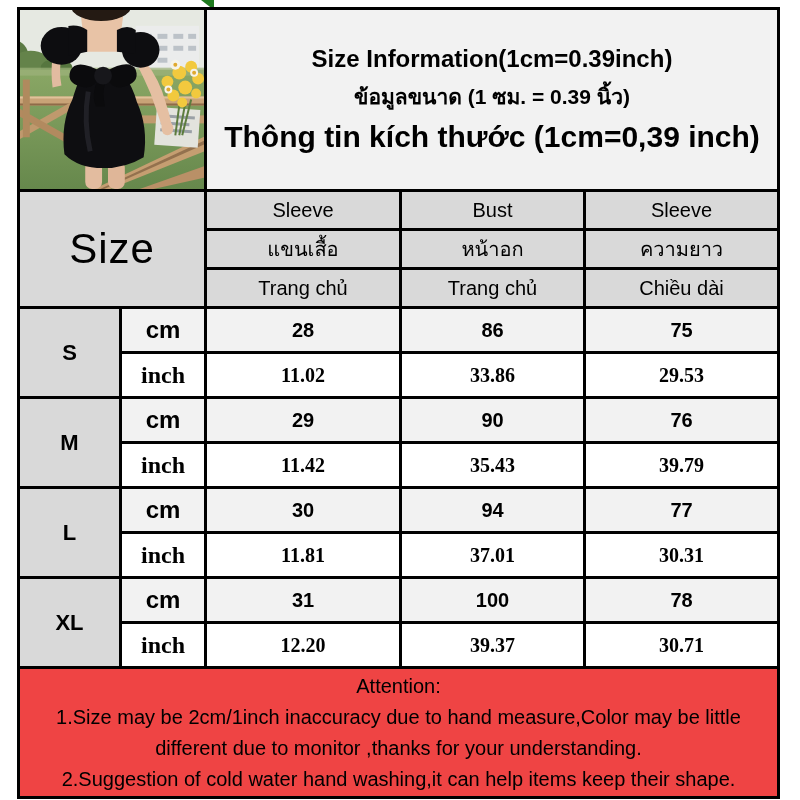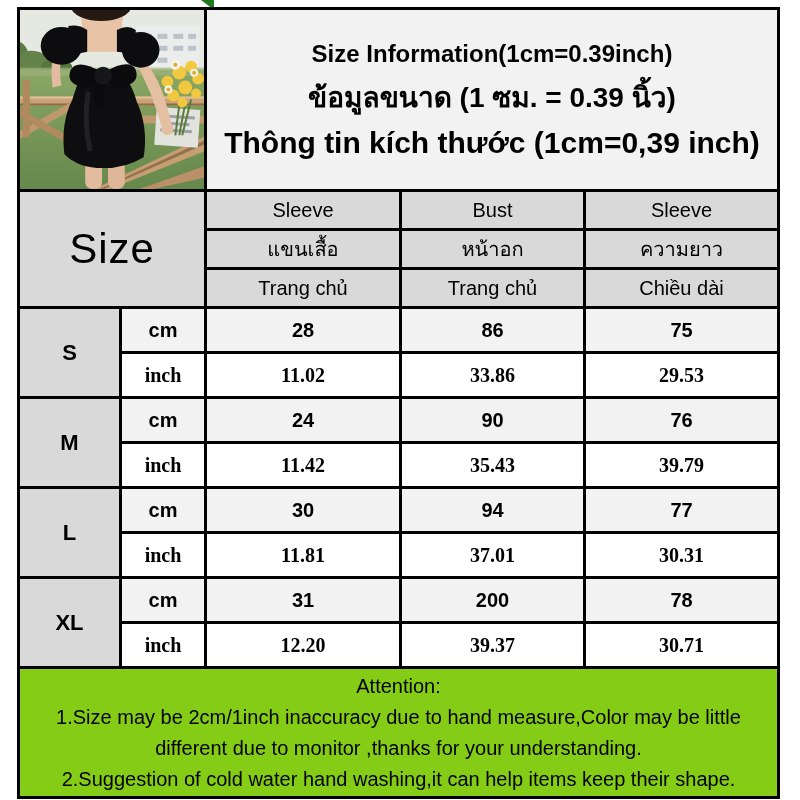--- a/index.html
+++ b/index.html
@@ -53,46 +53,46 @@
     width: 198px;
     height: 179px;
     margin-left: -11px;
     position: relative;
     z-index: 2;
   }
   .photo-wrap svg { display: block; width: 100%; height: 100%; }
 
   td.title-cell { background: #f2f2f2; }
   .title-line1 { font-size: 24px; font-weight: bold; margin: 5px 0; }
-  .title-line2 { font-size: 28px; font-weight: bold; margin: 7px 0; }
+  .title-line2 { font-size: 21px; font-weight: bold; margin: 7px 0; }
   .title-line3 { font-size: 30px; font-weight: bold; margin: 5px 0; }
 
   td.hdr-cell {
     background: #d9d9d9;
     font-weight: normal;
     font-size: 20px;
   }
   td.size-big-cell {
     background: #d9d9d9;
     font-weight: normal;
     font-size: 42px;
     letter-spacing: 1px;
   }
   td.size-letter-cell {
     background: #d9d9d9;
     font-weight: bold;
     font-size: 22px;
   }
-  td.unit-cell { font-weight: bold; font-size: 20px; }
+  td.unit-cell { font-weight: bold; font-size: 24px; }
   td.val-cell  { font-weight: bold; font-size: 20px; }
   .row-cm   { background: #f2f2f2; }
   .row-inch { background: #ffffff; font-family: Liberation Serif, serif; }
 
   td.attention-cell {
-    background: #84cc16;
+    background: #ef4444;
     text-align: left;
     vertical-align: top;
     padding: 4px 8px;
     font-size: 20px;
     line-height: 31px;
     font-weight: normal;
   }
 </style>
 </head>
 <body>
@@ -255,21 +255,21 @@
     <tr class="data-row">
       <td class="unit-cell row-inch">inch</td>
       <td class="val-cell row-inch">11.02</td>
       <td class="val-cell row-inch">33.86</td>
       <td class="val-cell row-inch">29.53</td>
     </tr>
 
     <tr class="data-row">
       <td rowspan="2" class="size-letter-cell">M</td>
       <td class="unit-cell row-cm">cm</td>
-      <td class="val-cell row-cm">24</td>
+      <td class="val-cell row-cm">29</td>
       <td class="val-cell row-cm">90</td>
       <td class="val-cell row-cm">76</td>
     </tr>
     <tr class="data-row">
       <td class="unit-cell row-inch">inch</td>
       <td class="val-cell row-inch">11.42</td>
       <td class="val-cell row-inch">35.43</td>
       <td class="val-cell row-inch">39.79</td>
     </tr>
 
@@ -284,21 +284,21 @@
       <td class="unit-cell row-inch">inch</td>
       <td class="val-cell row-inch">11.81</td>
       <td class="val-cell row-inch">37.01</td>
       <td class="val-cell row-inch">30.31</td>
     </tr>
 
     <tr class="data-row">
       <td rowspan="2" class="size-letter-cell">XL</td>
       <td class="unit-cell row-cm">cm</td>
       <td class="val-cell row-cm">31</td>
-      <td class="val-cell row-cm">200</td>
+      <td class="val-cell row-cm">100</td>
       <td class="val-cell row-cm">78</td>
     </tr>
     <tr class="data-row">
       <td class="unit-cell row-inch">inch</td>
       <td class="val-cell row-inch">12.20</td>
       <td class="val-cell row-inch">39.37</td>
       <td class="val-cell row-inch">30.71</td>
     </tr>
 
     <tr class="attn-row">

